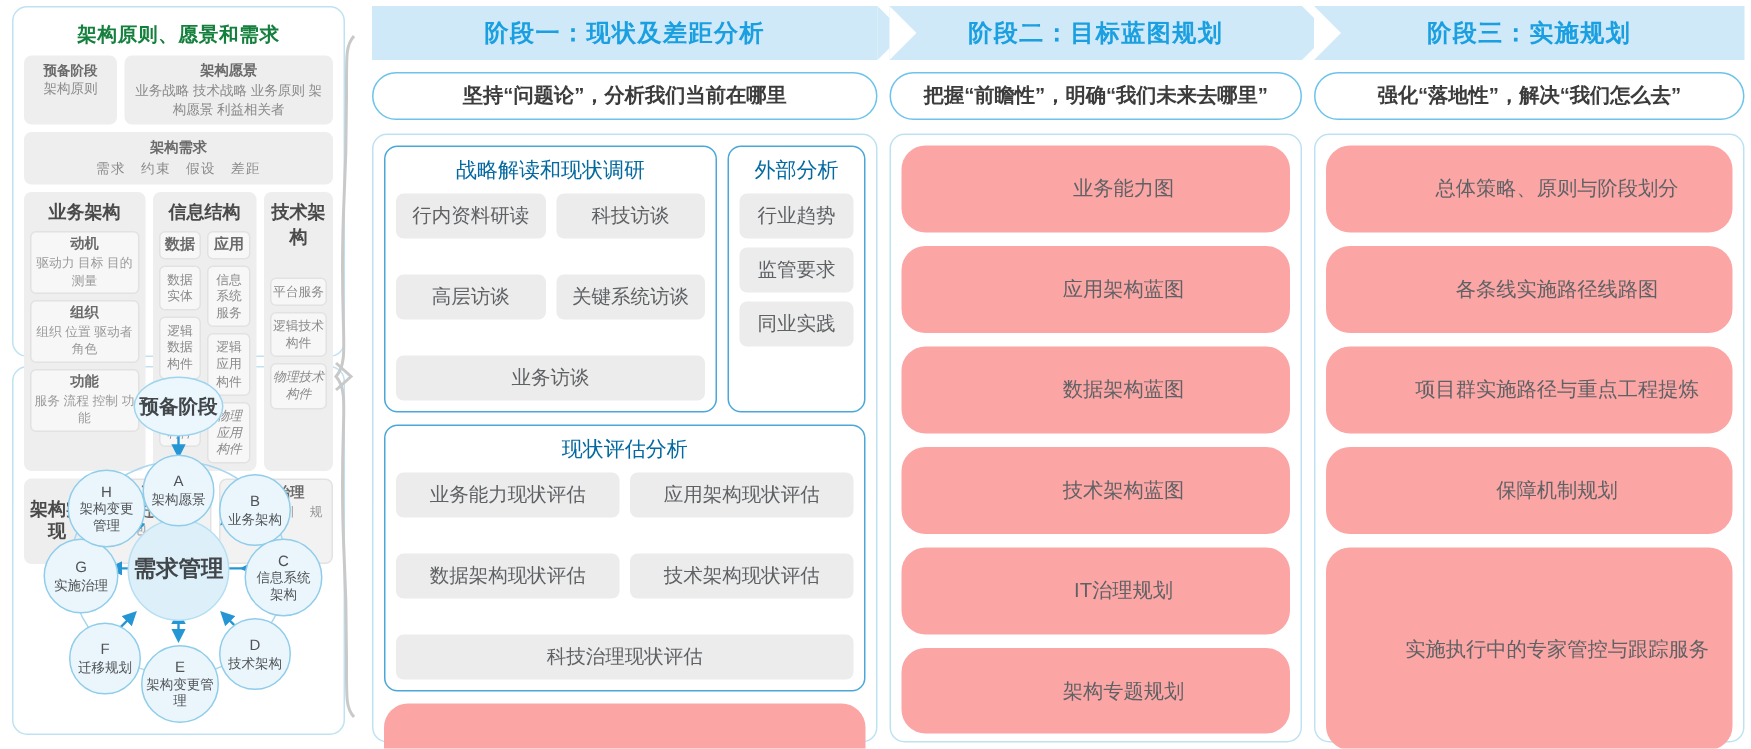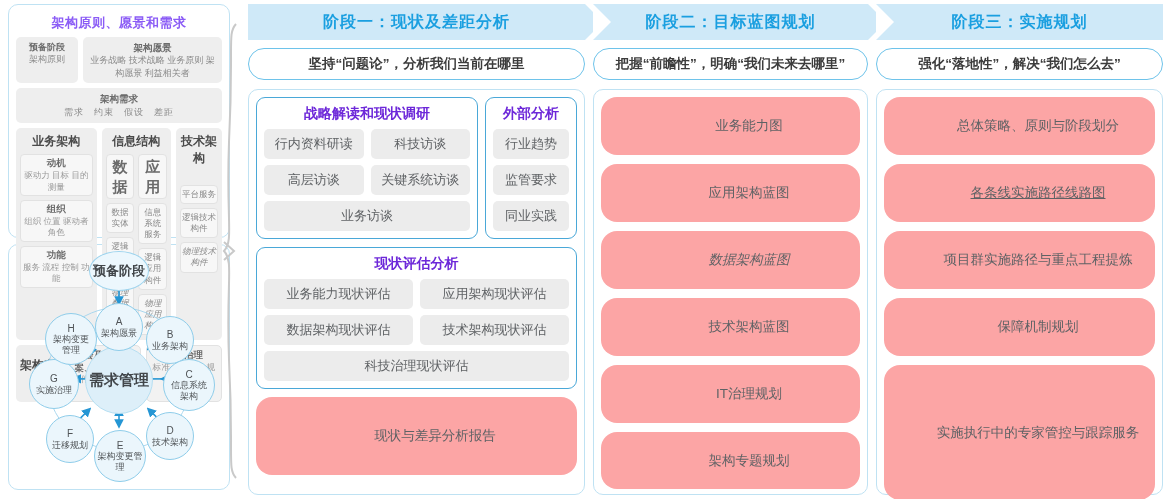--- a/index.html
+++ b/index.html
@@ -18,21 +18,21 @@
   }
   .lpanel {
     border:1px solid #bfe2f3; border-radius:10px;
     background:#fff;
     padding:6px 7px;
   }
   .lpanel.top { height:234px; }
   .lpanel.bottom { margin-top:6px; height:246px; padding:4px; }
 
   .l-title {
-    text-align:center; font-weight:bold; font-size:13px; color:#8b5cf6;
+    text-align:center; font-weight:bold; font-size:13px; color:#15803d;
     letter-spacing:.5px; padding:3px 0 5px;
   }
   .gbox {
     background:#eeeeee; border-radius:5px;
   }
   .row { display:flex; gap:5px; }
   .mb5 { margin-bottom:5px; }
 
   .cellA { width:62px; padding:4px 2px; text-align:center; }
   .cellA .h { font-size:9px; font-weight:bold; color:#6b6b6b; line-height:1.35; }
@@ -61,21 +61,21 @@
   .sub .s { font-size:8.5px; color:#9a9a9a; line-height:1.35; }
   .sub.last { margin-bottom:0; }
 
   .twocol { display:flex; gap:4px; }
   .twocol > div { flex:1; }
   .minisub {
     background:#f7f7f7; border:1px solid #e2e2e2; border-radius:4px;
     text-align:center; padding:3px 1px; margin-bottom:4px;
     font-size:8.5px; color:#8a8a8a; line-height:1.3;
   }
-  .minisub.b { font-weight:bold; color:#6b6b6b; font-size:15px; padding:2px 1px;}
+  .minisub.b { font-weight:bold; color:#6b6b6b; font-size:10px; padding:2px 1px;}
   .minisub.last { margin-bottom:0;font-style:italic; }
 
   .bottomrow { display:flex; gap:5px; align-items:stretch; }
   .bt-label {
     width:44px; background:#eeeeee; border-radius:5px;
     display:flex; align-items:center; justify-content:center; text-align:center;
     font-size:12px; font-weight:bold; color:#4a4a4a; line-height:1.25;
   }
   .bt-box {
     flex:1; background:#f2f2f2; border:1px solid #e2e2e2; border-radius:5px;
@@ -141,31 +141,31 @@
     margin-top:9px; height:406px;
     border:1px solid #bfe2f3; border-radius:10px; background:#fff;
     padding:7px;
   }
 
   .group {
     border:1px solid #4aa8d8; border-radius:9px; background:#fff;
     padding:6px 7px 7px; margin-bottom:8px;
   }
   .group-title {
-    text-align:center; font-size:14px; font-weight:bold; color:#6d28d9;
+    text-align:center; font-size:14px; font-weight:normal; color:#0369a1;
     padding:1px 0 6px;
   }
   .chip {
     background:#ececec; border-radius:5px;
     display:flex; align-items:center; justify-content:center;
     font-size:13px; color:#5f6265;
     height:30px; margin-bottom:6px;
   }
   .chip.last { margin-bottom:0; }
-  .chip-row { display:flex; gap:7px; margin-bottom:6px; }
+  .chip-row { display:flex; gap:7px; margin-bottom:24px; }
   .chip-row .chip { flex:1; margin-bottom:0; }
   .chip-row.last { margin-bottom:0; }
 
   .g-main { display:flex; gap:7px; }
   .g-left { flex:1; }
   .g-right { width:92px; }
 
   .plain-chip {
     background:#fca5a5; border-radius:16px;
     display:flex; align-items:center; justify-content:center;
@@ -387,35 +387,35 @@
     </div>
 
     <div class="phase-col pc2">
       <div class="banner">
         <span class="btxt">阶段二：目标蓝图规划</span>
       </div>
       <div class="subtitle">把握“前瞻性”，明确“我们未来去哪里”</div>
       <div class="body-card">
         <div class="plain-chip" style="height:58px;">业务能力图</div>
         <div class="plain-chip" style="height:58px;">应用架构蓝图</div>
-        <div class="plain-chip" style="height:58px;font-style:italic;">数据架构蓝图</div>
+        <div class="plain-chip" style="height:58px;">数据架构蓝图</div>
         <div class="plain-chip" style="height:58px;">技术架构蓝图</div>
         <div class="plain-chip" style="height:58px;">IT治理规划</div>
         <div class="plain-chip last" style="height:57px;">架构专题规划</div>
       </div>
     </div>
 
     <div class="phase-col pc3">
       <div class="banner noarrow">
         <span class="btxt">阶段三：实施规划</span>
       </div>
       <div class="subtitle">强化“落地性”，解决“我们怎么去”</div>
       <div class="body-card">
         <div class="plain-chip" style="height:58px;">总体策略、原则与阶段划分</div>
-        <div class="plain-chip" style="height:58px;text-decoration:underline;">各条线实施路径线路图</div>
+        <div class="plain-chip" style="height:58px;">各条线实施路径线路图</div>
         <div class="plain-chip" style="height:58px;">项目群实施路径与重点工程提炼</div>
         <div class="plain-chip" style="height:58px;">保障机制规划</div>
         <div class="plain-chip last" style="height:135px;text-align:right;">实施执行中的专家管控与跟踪服务</div>
       </div>
     </div>
 
   </div>
 </div>
 
 </body></html>

